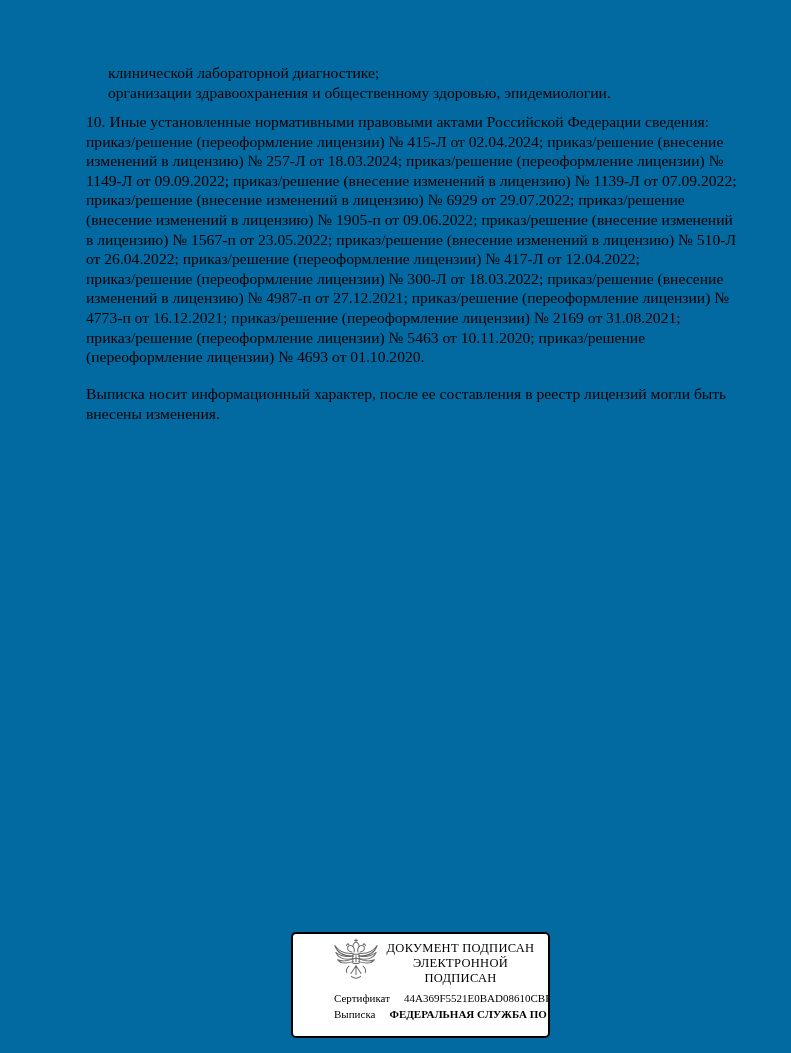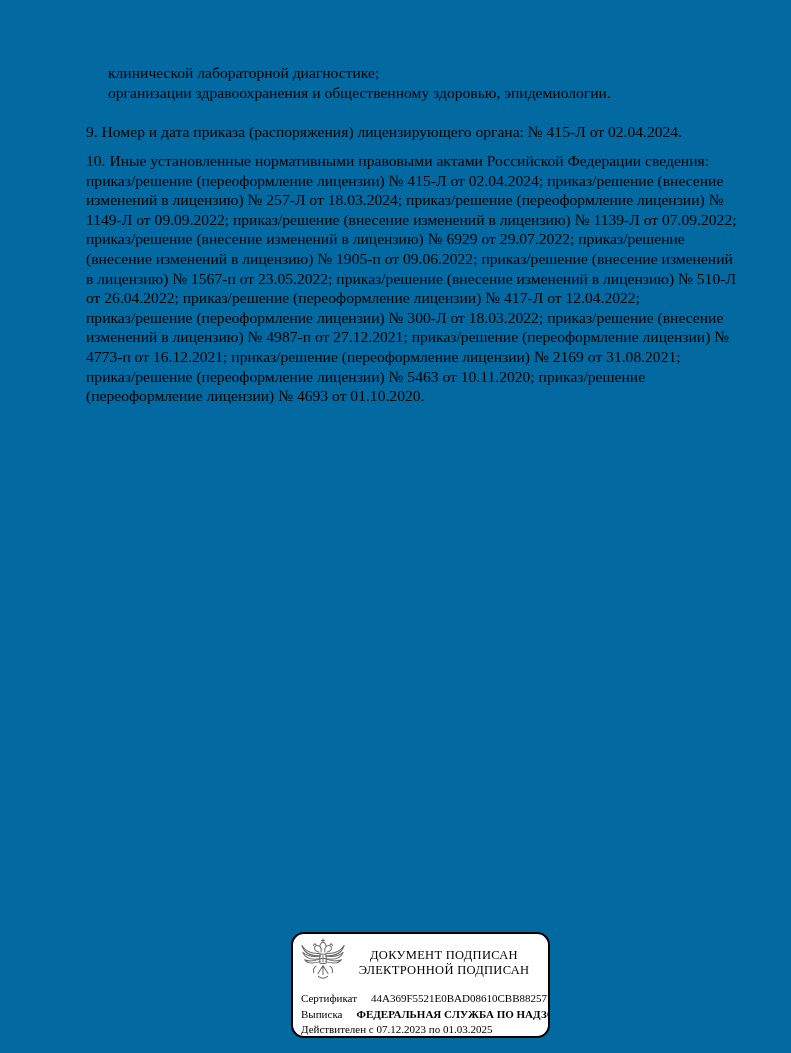--- a/index.html
+++ b/index.html
@@ -9,56 +9,57 @@
   }
   .content{position:absolute;left:86px;top:63px;width:672px;}
   .para{white-space:pre-line;line-height:20px;}
   .indent{margin-left:22px;}
   .item9{margin-top:19px;}
   .item10{margin-top:9px;line-height:19.6px;}
   .disclaimer{margin-top:17px;}
 
   .stamp{
     position:absolute;left:291px;top:932px;width:259px;height:106px;
-    border:2px solid #000000;border-radius:13px;box-sizing:border-box;
-    background:#ffffff;overflow:hidden;
+    border:2px solid #000000;border-radius:5px;box-sizing:border-box;
+    background:#ffffff;overflow:hidden;padding-left:33px;
   }
   .stamp-top{display:flex;align-items:center;padding:4px 6px 0 7px;}
   .emblem{flex:0 0 auto;width:46px;height:50px;display:block;}
   .stamp-title{flex:1;text-align:center;font-size:12.5px;line-height:15px;letter-spacing:.3px;}
   .stamp-lines{padding:3px 0 0 8px;font-size:11px;line-height:15.5px;}
   .stamp-line{white-space:nowrap;overflow:hidden;}
   .lbl{margin-right:14px;}
   .owner-name{font-weight:bold;}
 </style>
 </head>
 <body>
 
 <div class="page">
 
   <div class="content">
     <div class="para indent">клинической лабораторной диагностике;
 организации здравоохранения и общественному здоровью, эпидемиологии.</div>
 
-    <div class="para item9">9. Номер и дата приказа (распоряжения) лицензирующего органа: № 415-Л от 02.04.2024.</div>
 
     <div class="para item10">10. Иные установленные нормативными правовыми актами Российской Федерации сведения:
 приказ/решение (переоформление лицензии) № 415-Л от 02.04.2024; приказ/решение (внесение
 изменений в лицензию) № 257-Л от 18.03.2024; приказ/решение (переоформление лицензии) №
 1149-Л от 09.09.2022; приказ/решение (внесение изменений в лицензию) № 1139-Л от 07.09.2022;
 приказ/решение (внесение изменений в лицензию) № 6929 от 29.07.2022; приказ/решение
 (внесение изменений в лицензию) № 1905-п от 09.06.2022; приказ/решение (внесение изменений
 в лицензию) № 1567-п от 23.05.2022; приказ/решение (внесение изменений в лицензию) № 510-Л
 от 26.04.2022; приказ/решение (переоформление лицензии) № 417-Л от 12.04.2022;
 приказ/решение (переоформление лицензии) № 300-Л от 18.03.2022; приказ/решение (внесение
 изменений в лицензию) № 4987-п от 27.12.2021; приказ/решение (переоформление лицензии) №
 4773-п от 16.12.2021; приказ/решение (переоформление лицензии) № 2169 от 31.08.2021;
 приказ/решение (переоформление лицензии) № 5463 от 10.11.2020; приказ/решение
 (переоформление лицензии) № 4693 от 01.10.2020.</div>
 
+    <div class="para disclaimer">Выписка носит информационный характер, после ее составления в реестр лицензий могли быть
+внесены изменения.</div>
   </div>
 
   <div class="stamp">
     <div class="stamp-top">
       <svg class="emblem" viewBox="0 0 50 54" xmlns="http://www.w3.org/2000/svg">
         <g fill="none" stroke="#6a6a6a" stroke-width="1.1" stroke-linecap="round" stroke-linejoin="round">
 
           <path d="M25 1 v3 M23.4 2.5 h3.2"></path>
           <path d="M21.5 9 q1-4.5 3.5-4.5 q2.5 0 3.5 4.5"></path>
 
@@ -87,17 +88,16 @@
         <div>ЭЛЕКТРОННОЙ ПОДПИСАН</div>
       </div>
     </div>
     <div class="stamp-lines">
       <div class="stamp-line">
         <span class="lbl">Сертификат</span><span>44A369F5521E0BAD08610CBB88257ED3</span>
       </div>
       <div class="stamp-line">
         <span class="lbl">Выписка</span><span class="owner-name">ФЕДЕРАЛЬНАЯ СЛУЖБА ПО НАДЗОРУ В СФ</span>
       </div>
-      <div class="stamp-line">Действителен с 07.12.2023 по 01.03.2025</div>
     </div>
   </div>
 
 </div>
 
 </body></html>

